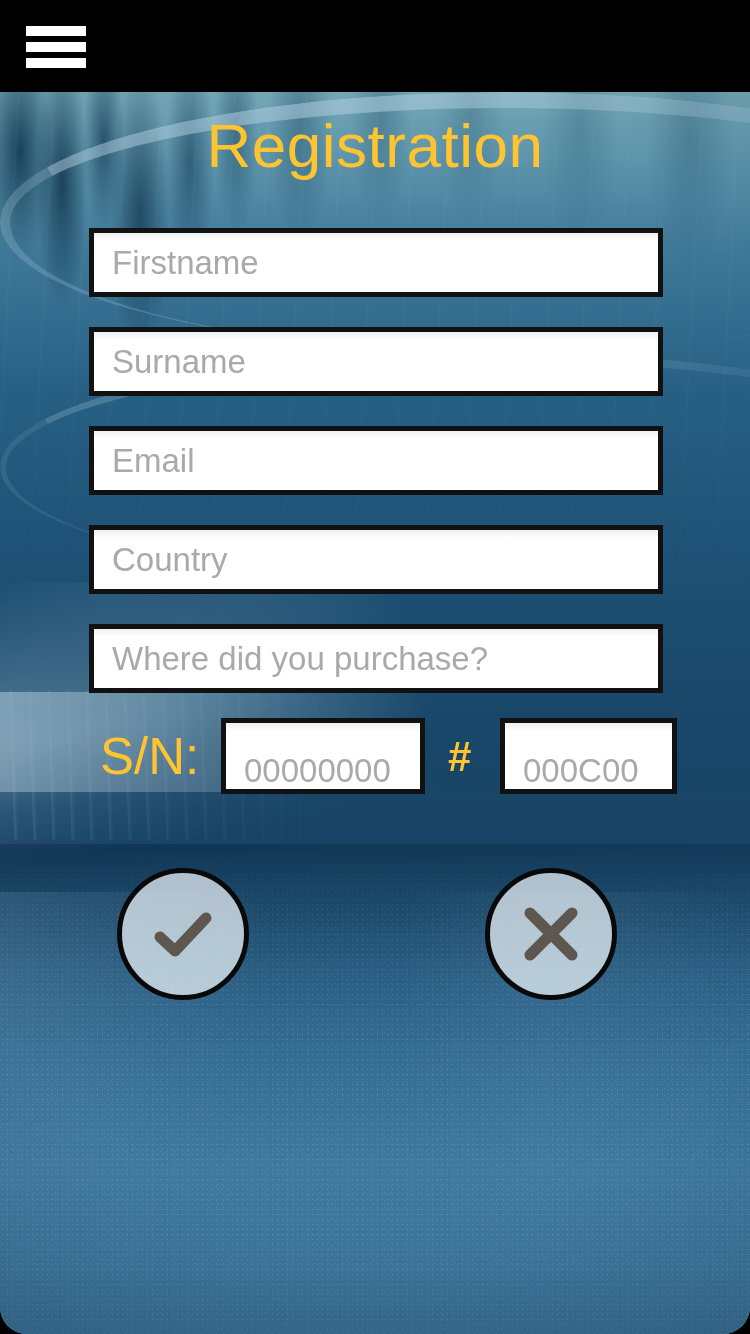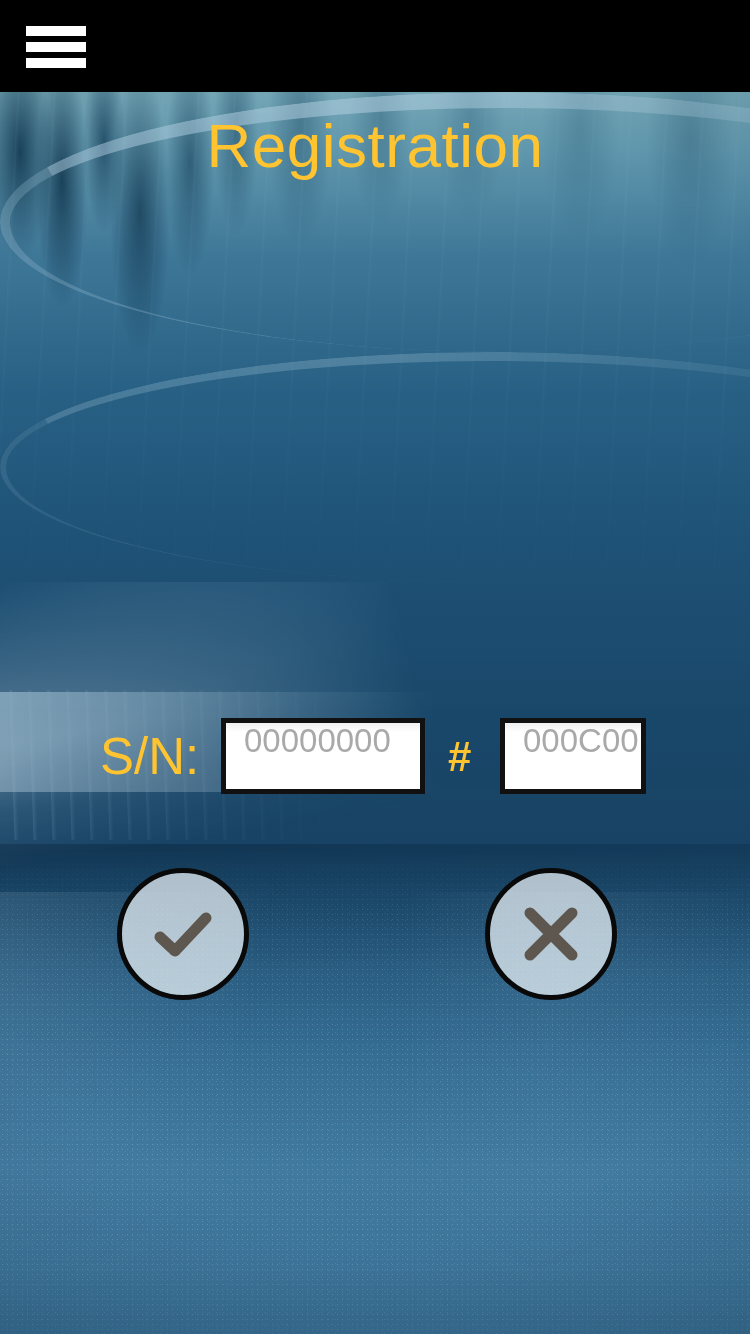--- a/index.html
+++ b/index.html
@@ -10,20 +10,21 @@
     overflow: hidden;
     background: #000;
     font-family: "Liberation Sans", sans-serif;
   }
 
   #app {
     position: relative;
     width: 750px;
     height: 1334px;
     overflow: hidden;
+    border-radius: 27px;
   }
 
   
   .bg-photo {
     position: absolute;
     left: 0;
     top: 92px;
     width: 750px;
     height: 1242px;
     overflow: hidden;
@@ -278,26 +279,26 @@
     font-weight: 700;
     color: #ffc430;
   }
   .sn-box {
     position: absolute;
     top: 0;
     height: 76px;
     border: 5px solid #111111;
     background: linear-gradient(180deg, #f0f0f0 0%, #ffffff 14%, #ffffff 100%);
     display: flex;
-    align-items: flex-start;
+    align-items: flex-end;
     padding-left: 18px;
     cursor: text;
   }
   .sn-box.a { left: 132px; width: 204px; }
-  .sn-box.b { left: 411px; width: 146px; }
+  .sn-box.b { left: 411px; width: 177px; }
   .sn-box .ph {
     font-size: 33px;
     line-height: 36px;
     color: #a9a9a9;
     white-space: nowrap;
   }
 
   
   .actions { position: absolute; left: 0; top: 868px; width: 750px; height: 140px; z-index: 12; }
   .circle-btn {
@@ -351,20 +352,43 @@
   <div class="appbar">
     <div class="hamburger">
       <span></span>
       <span></span>
       <span></span>
     </div>
   </div>
 
   <div class="page-title">Registration</div>
 
+  <div class="form">
+
+    <div class="field">
+      <span class="ph">Firstname</span>
+    </div>
+
+    <div class="field">
+      <span class="ph">Surname</span>
+    </div>
+
+    <div class="field">
+      <span class="ph">Email</span>
+    </div>
+
+    <div class="field">
+      <span class="ph">Country</span>
+    </div>
+
+    <div class="field">
+      <span class="ph">Where did you purchase?</span>
+    </div>
+
+  </div>
 
   <div class="sn-row">
     <span class="sn-label">S/N:</span>
 
     <div class="sn-box a">
       <span class="ph">00000000</span>
     </div>
 
     <span class="sn-hash">#</span>
 

